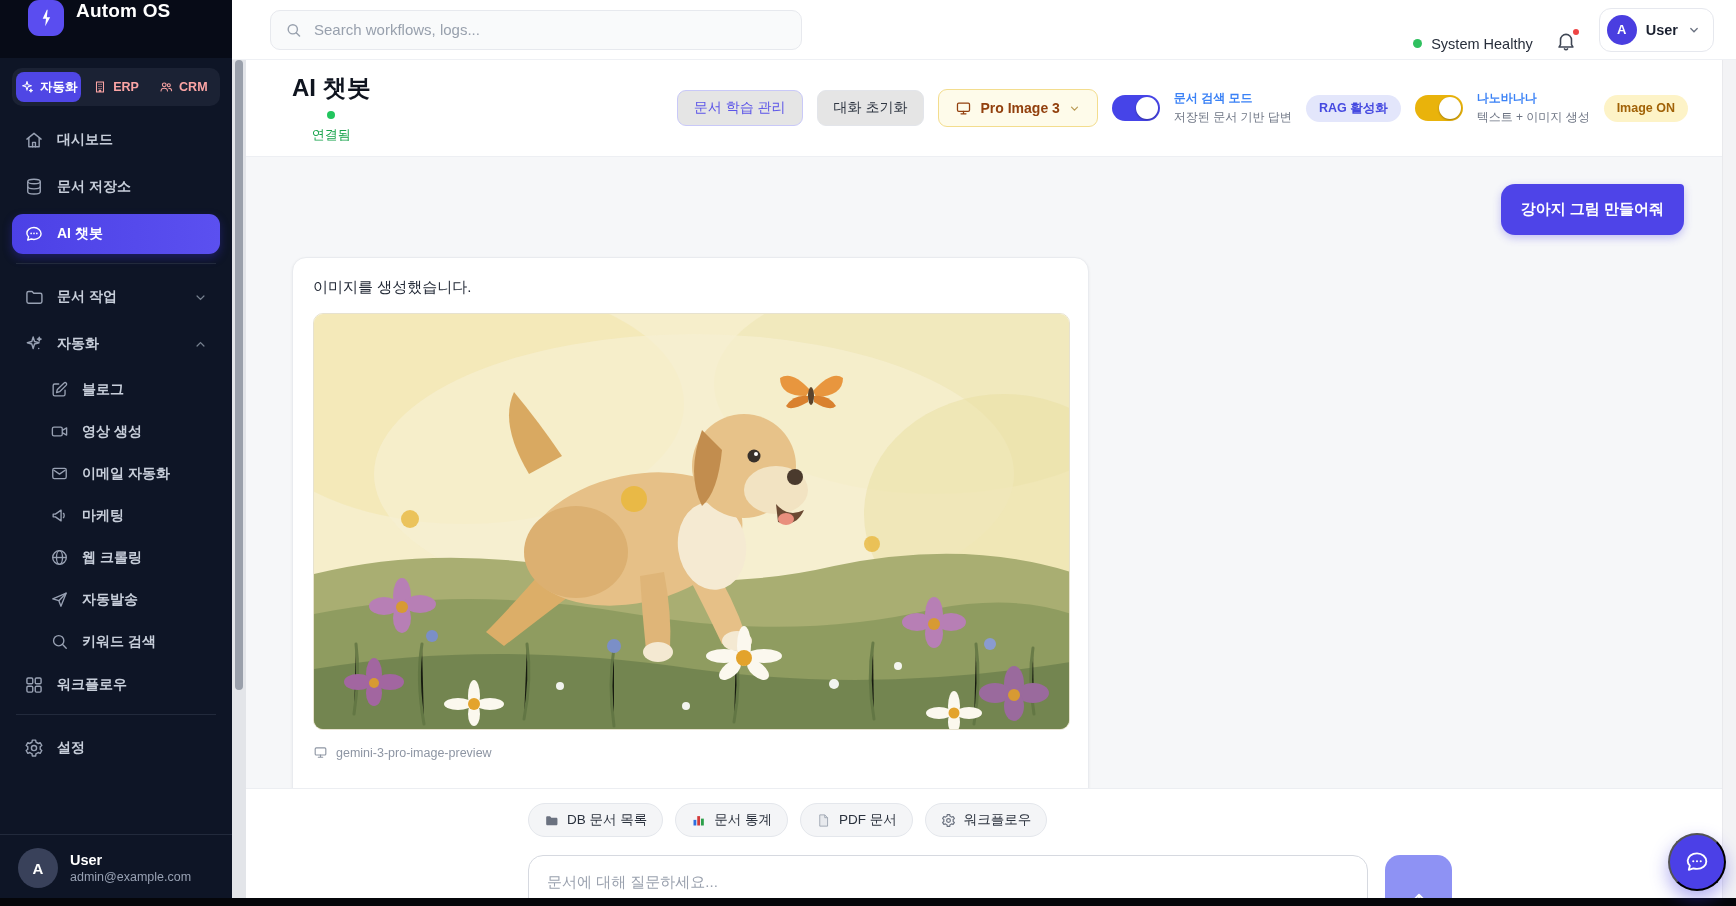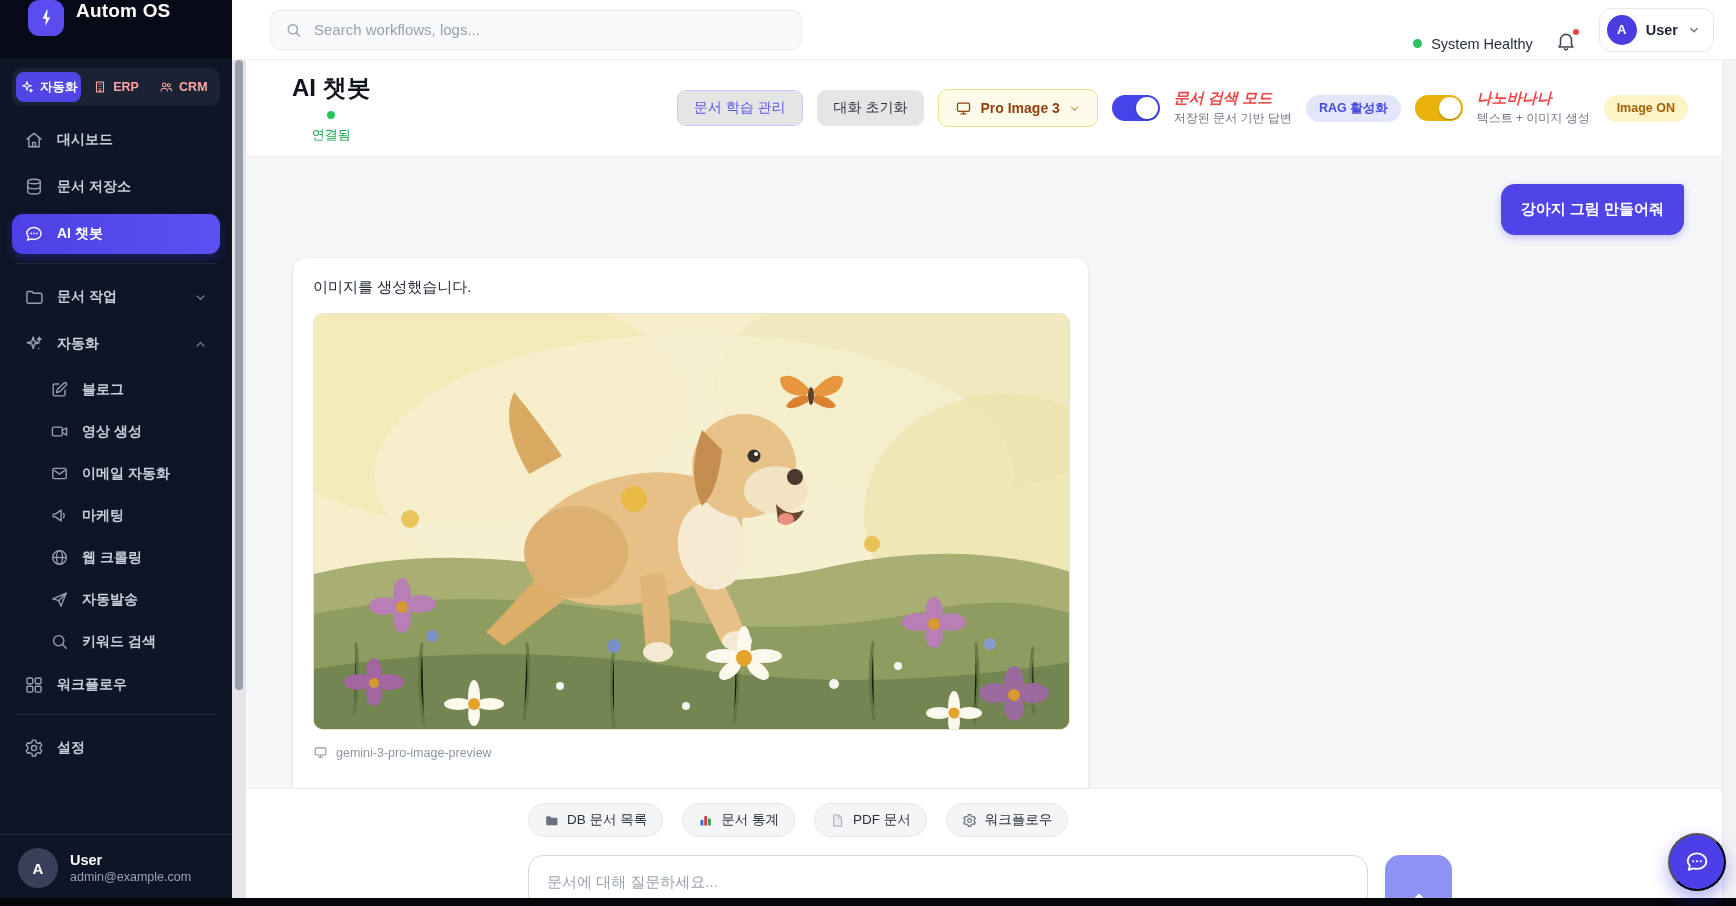--- a/index.html
+++ b/index.html
@@ -57,37 +57,37 @@
   .btn { height:36px; border-radius:9px; padding:0 16px; font-size:14px; font-weight:500; background:#e5e5e5; display:flex; align-items:center; gap:8px; cursor:pointer; font-family:inherit; }
   .btn-purple { border:1px solid #c9c9f8; color:#5b54e8; }
   .btn-gray { border:1px solid #e3e5ea; color:#2f3642; }
   .btn-model { border:1px solid #f3dd8e; background:#fefbea; color:#92400e; font-weight:600; height:38px; }
   .btn-model .chev { color:#b99a55; display:flex; }
   .toggle { width:48px; height:26px; border-radius:13px; position:relative; cursor:pointer; flex:0 0 auto; }
   .toggle .knob { position:absolute; right:2px; top:2px; width:22px; height:22px; border-radius:50%; background:#fff; box-shadow:0 1px 2px rgba(0,0,0,.3); }
   .toggle-blue { background:#4644e8; }
   .toggle-yellow { background:#e9b30b; }
   .tg-text { display:flex; flex-direction:column; gap:2px; }
-  .tg-title { font-size:15px; font-weight:700; color:#ef4444;font-style:italic; }
+  .tg-title { font-size:12px; font-weight:700; color:#3b82f6; }
   .tg-sub { font-size:12px; color:#6e7584; }
   .badge { height:27px; border-radius:999px; padding:0 13px; font-size:12.5px; font-weight:600; display:flex; align-items:center; }
   .badge-rag { background:#e3e6fb; color:#4549e0; }
   .badge-img { background:#fdf3c7; color:#a16207; }
 
   
   .bubble-user { position:absolute; right:52px; top:184px; background:#4e44e8; color:#fff; font-size:15px; font-weight:700; padding:16px 20px; border-radius:14px; border-top-right-radius:4px; box-shadow:0 3px 8px rgba(70,60,230,.30); z-index:1; }
   .card { position:absolute; left:292px; top:257px; width:797px; height:556px; background:#fff; border:1px solid #e9ebef; border-radius:14px; box-shadow:0 1px 3px rgba(15,20,40,.06); padding:20px; z-index:1; }
   .card-msg { font-size:15px; color:#222936; }
   .imgwrap { margin-top:16px; width:757px; height:417px; border-radius:10px; overflow:hidden; border:1px solid #e7e2cf; }
   .imgwrap svg { display:block; }
   .caption { margin-top:15px; display:flex; gap:8px; align-items:center; color:#8d95a3; font-size:12.5px; }
 
   
   .bottom-panel { position:absolute; left:246px; top:788px; width:1476px; height:110px; background:#fff; border-top:1px solid #eceef2; z-index:4; }
-  .chips { position:absolute; left:282px; top:14px; display:flex; gap:19px; }
+  .chips { position:absolute; left:282px; top:14px; display:flex; gap:12px; }
   .chip { display:flex; align-items:center; gap:8px; background:#f4f5f7; border:1px solid #e4e7ec; border-radius:999px; padding:0 15px; height:34px; font-size:13.5px; color:#2a313d; font-weight:500; cursor:pointer; }
   .inputrow { position:absolute; left:282px; top:66px; display:flex; gap:17px; }
   .msg-input { width:840px; height:110px; border:1.5px solid #d6d9e0; border-radius:15px; padding:17px 18px; font-size:15px; color:#39414e; resize:none; font-family:inherit; background:#fff; outline:none; }
   .msg-input::placeholder { color:#9aa1ae; }
   .send-btn { width:67px; height:110px; background:#8e92f4; border:0; border-radius:15px; cursor:pointer; color:#fff; display:flex; justify-content:center; align-items:flex-start; padding-top:36px; font-size:14px; }
 
   .blackbar { position:absolute; left:0; top:898px; width:1736px; height:8px; background:#05060a; z-index:8; }
   .fab { position:absolute; left:1668px; top:833px; width:58px; height:58px; border-radius:50%; background:#4b40e7; display:flex; align-items:center; justify-content:center; box-shadow:0 8px 18px rgba(60,50,220,.40); cursor:pointer; z-index:9; }
 
   .ic { display:block; }

